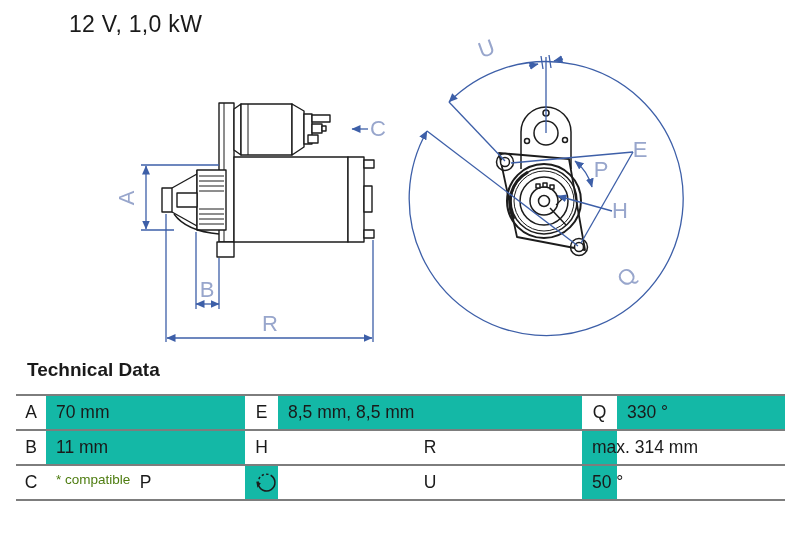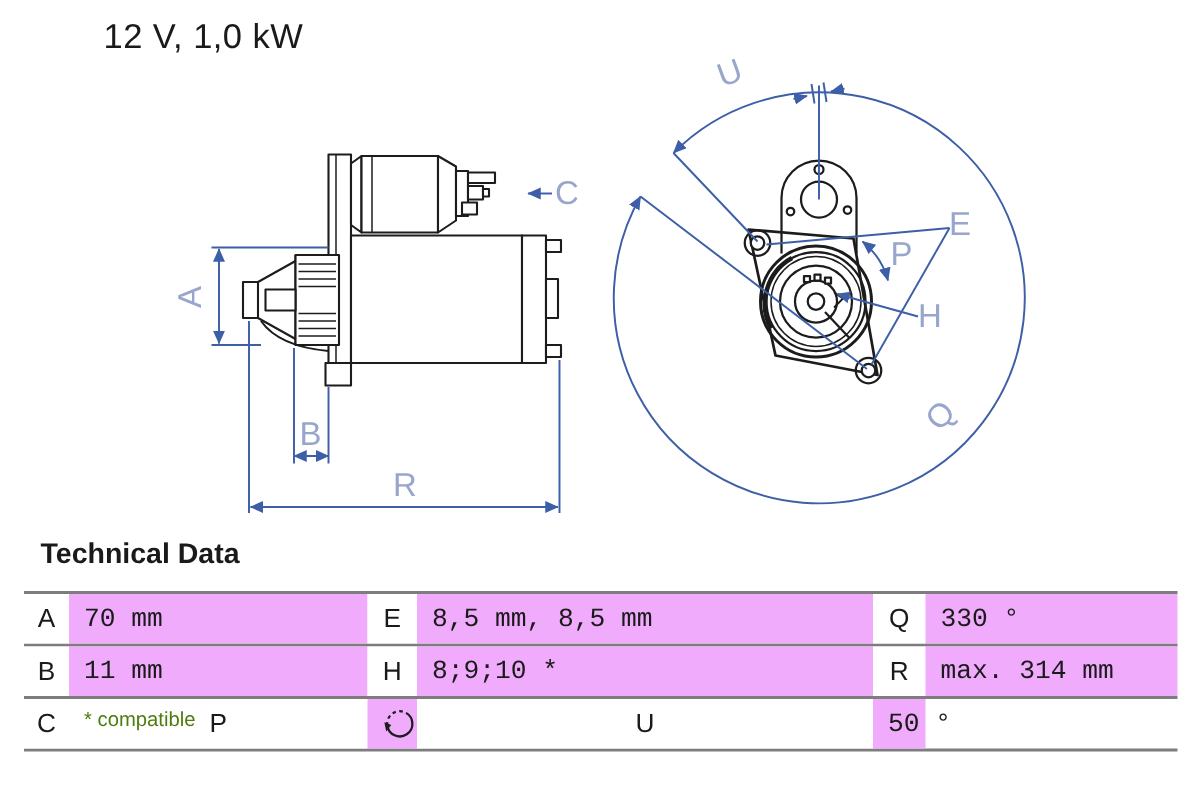--- a/index.html
+++ b/index.html
@@ -6,22 +6,22 @@
   #page{position:relative;width:800px;height:533px;background:#fff;overflow:hidden;
         font-family:"Liberation Sans",sans-serif;color:#1a1a1a;}
   #title{position:absolute;left:25px;top:11px;font-size:23px;font-weight:500;letter-spacing:.3px;margin-left:44px;}
   #drawing{position:absolute;left:0;top:0;}
   #tech-heading{position:absolute;left:27px;top:359px;font-size:19px;font-weight:bold;}
   #ttable{position:absolute;left:16px;top:394px;width:769px;border-top:2px solid #7d7d7d;}
   .trow{display:grid;grid-template-columns:30px 199px 33px 304px 35px 168px;
         height:33px;border-bottom:2px solid #7d7d7d;}
   .k{background:#fff;display:flex;align-items:center;justify-content:center;
      font-size:17.5px;}
-  .v{background:#f0abfc;display:flex;align-items:center;padding-left:10px;
-     font-size:17.5px;white-space:nowrap;font-family:Liberation Mono, monospace;}
+  .v{background:#14b8a6;display:flex;align-items:center;padding-left:10px;
+     font-size:17.5px;white-space:nowrap;}
   #footnote{position:absolute;left:56px;top:472px;font-size:13.5px;color:#4d7c0f;}
   svg text{font-family:"Liberation Sans","DejaVu Sans",sans-serif;}
   .dimlbl{font-size:22px;font-weight:300;}
 </style>
 </head>
 <body>
 
 <div id="page">
 
   <div id="title">12 V, 1,0 kW</div>
@@ -161,21 +161,20 @@
       <div class="v">70 mm</div>
       <div class="k">E</div>
       <div class="v">8,5 mm, 8,5 mm</div>
       <div class="k">Q</div>
       <div class="v">330 °</div>
     </div>
     <div class="trow">
       <div class="k">B</div>
       <div class="v">11 mm</div>
       <div class="k">H</div>
-      <div class="v">8;9;10 *</div>
       <div class="k">R</div>
       <div class="v">max. 314 mm</div>
     </div>
     <div class="trow">
       <div class="k">C</div>
       <div class="k">P</div>
       <div class="v">
         <svg width="26" height="27" viewBox="0 0 26 27">
           <path d="M17.75,5.3 A9.5,9.5 0 1 1 3.6,14.8" fill="none" stroke="#1c1c1c" stroke-width="1.7"></path>
           <path d="M3.6,14.8 A9.5,9.5 0 0 1 17.75,5.3" fill="none" stroke="#1c1c1c" stroke-width="1.7" stroke-dasharray="2.6,2.6"></path>

